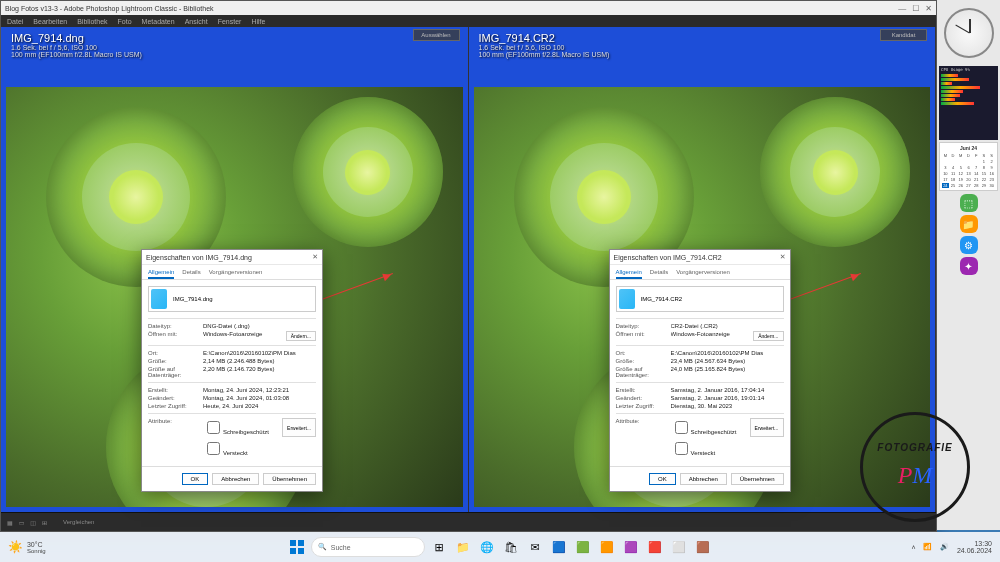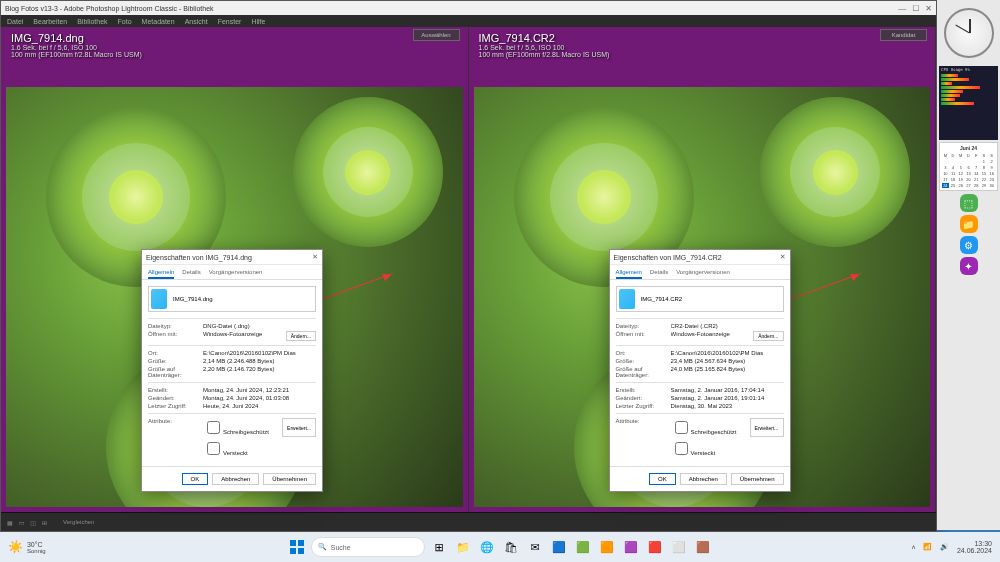--- a/index.html
+++ b/index.html
@@ -1,21 +1,21 @@
 <!DOCTYPE html>
 <html><head>
 <meta charset="utf-8">
 <style>
 html,body{margin:0;padding:0;width:1000px;height:562px;overflow:hidden;font-family:"Segoe UI",Arial,sans-serif;background:#1a7ab8;font-size:10px}
 .desktop{position:relative;width:1000px;height:562px;background:linear-gradient(180deg,#4a8cc4 0%,#3a7ab4 100%)}
 .lrwin{position:absolute;left:0;top:0;width:935px;height:530px;background:#2b2b2b;border:1px solid #555;box-shadow:0 4px 20px rgba(0,0,0,.4)}
 .titlebar{height:14px;background:#f0f0f0;display:flex;align-items:center;padding:0 4px;font-size:7px;color:#333}
 .titlebar .wincontrols{margin-left:auto;display:flex;gap:6px;font-size:8px;color:#666}
 .menubar{height:12px;background:#2b2b2b;display:flex;align-items:center;gap:10px;padding:0 6px;font-size:7px;color:#aaa}
-.compare{display:flex;height:calc(100% - 45px);background:#701a75}
+.compare{display:flex;height:calc(100% - 45px);background:#1d4ed8}
 .pane{flex:1;position:relative;border-right:1px solid #333}
 .pane-header{position:absolute;top:5px;left:10px;right:10px;color:#fff;z-index:2}
 .pane-header .fn{font-size:11px;font-weight:400;text-shadow:1px 1px 2px #000}
 .pane-header .meta{font-size:7px;color:#ddd;text-shadow:1px 1px 2px #000}
 .select-btn{position:absolute;top:2px;right:8px;width:45px;height:10px;background:rgba(60,60,60,.8);color:#bbb;font-size:6px;display:flex;align-items:center;justify-content:center;border:1px solid #666}
 .photo{position:absolute;top:60px;left:5px;right:5px;bottom:5px;background:radial-gradient(circle at 30% 40%,#8bc34a 0%,#689f38 25%,#4a6b2a 60%,#2a3a1a 100%);overflow:hidden}
 .flower{position:absolute;width:180px;height:180px;border-radius:50%;background:radial-gradient(circle,#c5e85a 0%,#9ccc3c 30%,#7cb342 60%,#558b2f 100%);box-shadow:inset 0 0 30px rgba(0,0,0,.3)}
 .flower::before,.flower::after{content:"";position:absolute;border-radius:50%;background:radial-gradient(circle,#d4ed6a 0%,#aed581 40%,#8bc34a 100%)}
 .flower::before{width:60%;height:60%;top:20%;left:20%}
 .flower::after{width:30%;height:30%;top:35%;left:35%;background:radial-gradient(circle,#e8f5a0 0%,#c5e85a 60%)}
@@ -343,20 +343,25 @@
           <span>29</span>
           <span>30</span>
       </div>
     </div>
     <div class="di" style="background:#4caf50">⬚</div>
     <div class="di" style="background:#ff9800">📁</div>
     <div class="di" style="background:#2196f3">⚙</div>
     <div class="di" style="background:#9c27b0">✦</div>
   </div>
 
+  <div class="logo">
+    <div class="circ"></div>
+    <div class="t1">FOTOGRAFIE</div>
+    <div class="t2"><span class="p">P</span><span class="m">M</span></div>
+  </div>
 
   <div class="taskbar">
     <div class="left">
       <span style="font-size:12px">☀️</span>
       <div>
         <div>30°C</div>
         <div style="font-size:6px">Sonnig</div>
       </div>
     </div>
     <div class="center">

